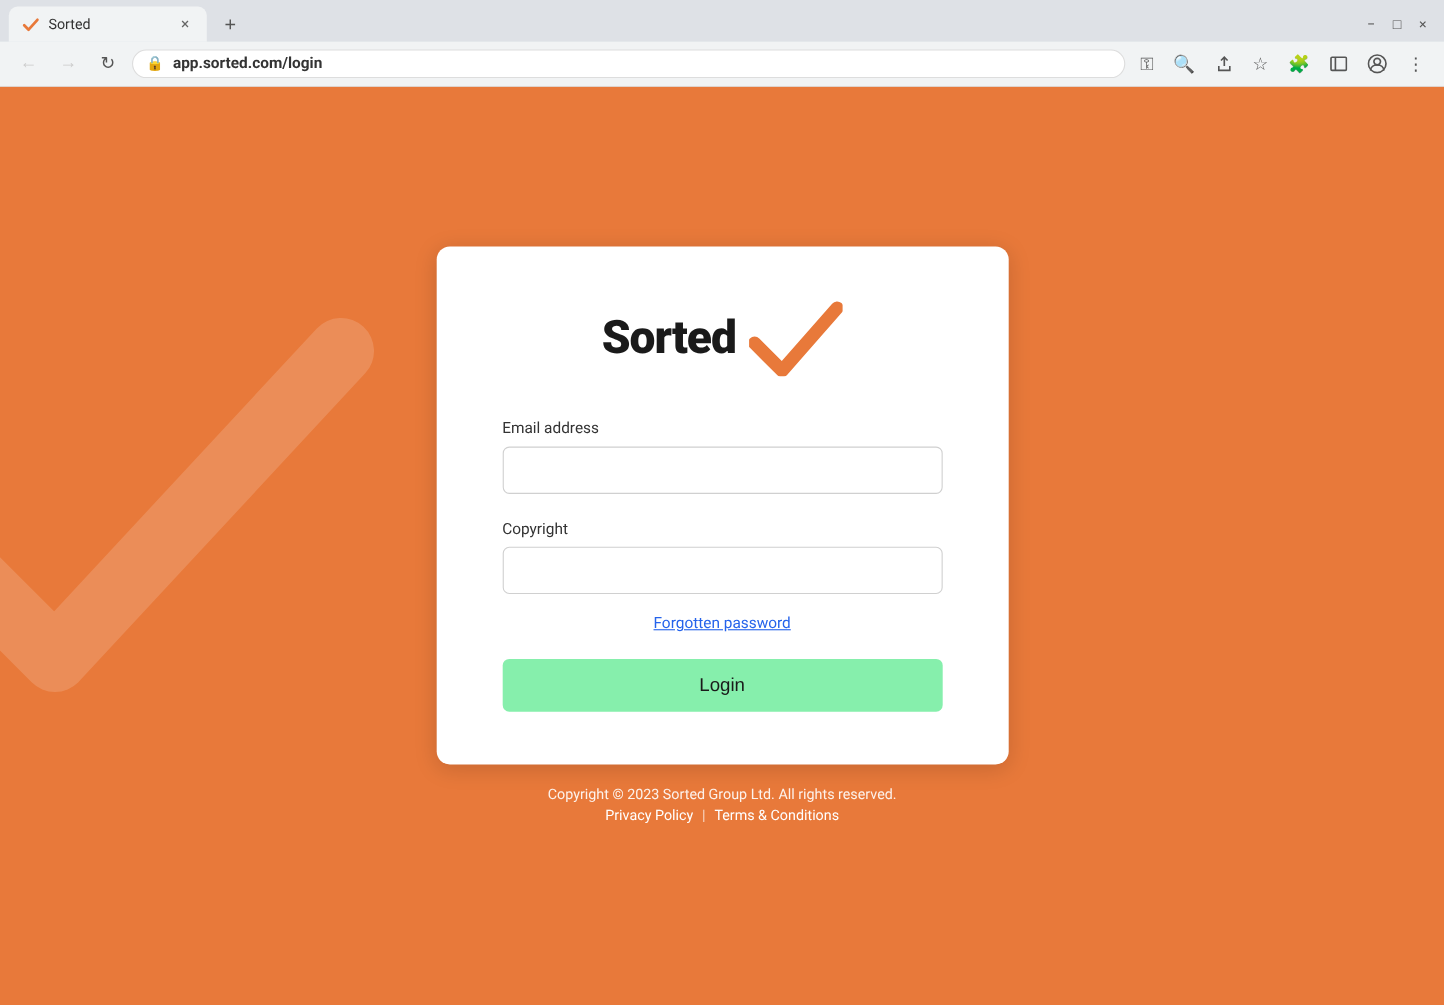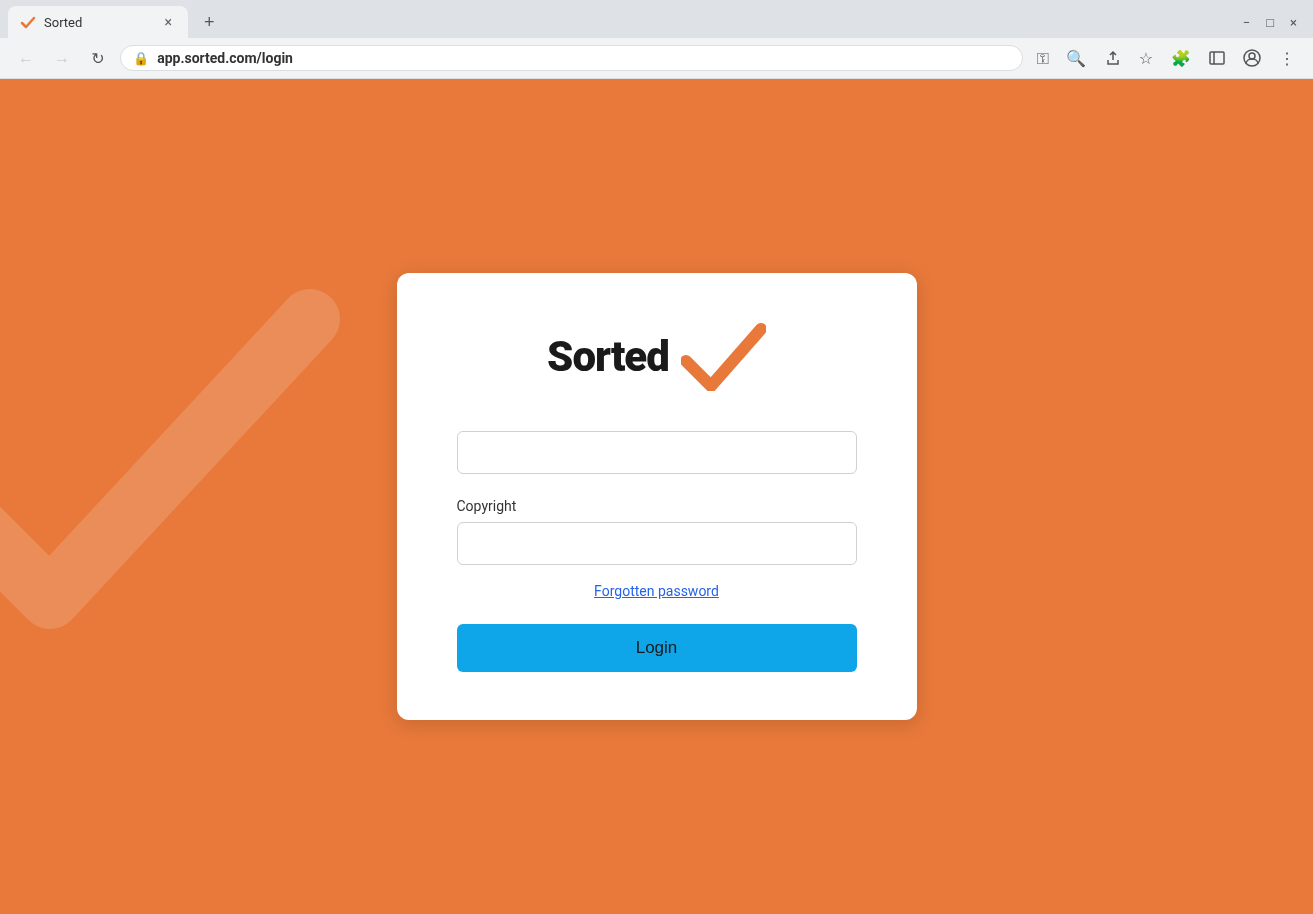--- a/index.html
+++ b/index.html
@@ -38,21 +38,21 @@
     .logo-text { font-size: 42px; font-weight: 900; color: #1a1a1a; letter-spacing: -1px; }
     .logo-checkmark { display: flex; align-items: center; }
 
     .form-group { margin-bottom: 24px; }
     .form-label { display: block; font-size: 14px; color: #333; margin-bottom: 8px; font-weight: 400; }
     .form-input { width: 100%; padding: 12px 14px; border: 1.5px solid #d0d0d0; border-radius: 6px; font-size: 15px; color: #333; outline: none; background: white; }
 
     .forgot-link-row { text-align: center; margin-bottom: 24px; margin-top: -8px; }
     .forgot-link { color: #2563eb; font-size: 14px; text-decoration: underline; cursor: pointer; }
 
-    .login-btn { width: 100%; padding: 14px; background: #0ea5e9; border: none; border-radius: 6px; font-size: 17px; font-weight: 500; color: #1a1a1a; cursor: pointer; }
+    .login-btn { width: 100%; padding: 14px; background: #86efac; border: none; border-radius: 6px; font-size: 17px; font-weight: 500; color: #1a1a1a; cursor: pointer; }
 
     
     .page-footer { text-align: center; padding: 20px; color: rgba(255,255,255,0.9); font-size: 13px; position: relative; z-index: 1; }
     .page-footer a { color: white; text-decoration: none; }
     .footer-line1 { margin-bottom: 4px; }
     .footer-line2 { display: flex; align-items: center; justify-content: center; gap: 8px; }
     .footer-sep { color: rgba(255,255,255,0.7); }
   </style>
 </head>
 <body>
@@ -134,33 +134,42 @@
       <span class="logo-text">Sorted</span>
       <div class="logo-checkmark">
         <svg width="85" height="70" viewBox="0 0 85 70" fill="none">
           <polyline points="5,40 30,65 80,8" stroke="#e8793a" stroke-width="12" stroke-linecap="round" stroke-linejoin="round" fill="none"></polyline>
         </svg>
       </div>
     </div>
 
     
     <div class="form-group">
+      <label class="form-label">Email address</label>
       <input type="email" class="form-input" style="">
     </div>
 
     
     <div class="form-group">
       <label class="form-label">Copyright</label>
       <input type="password" class="form-input" style="">
     </div>
 
     
     <div class="forgot-link-row">
       <a class="forgot-link" href="#">Forgotten password</a>
     </div>
 
     
     <button class="login-btn">Login</button>
 
   </div>
 
+  <div class="page-footer">
+    <div class="footer-line1">Copyright © 2023 Sorted Group Ltd. All rights reserved.</div>
+    <div class="footer-line2">
+      <a href="#">Privacy Policy</a>
+      <span class="footer-sep">|</span>
+      <a href="#">Terms &amp; Conditions</a>
+    </div>
+  </div>
 
 </div>
 
 </body></html>

